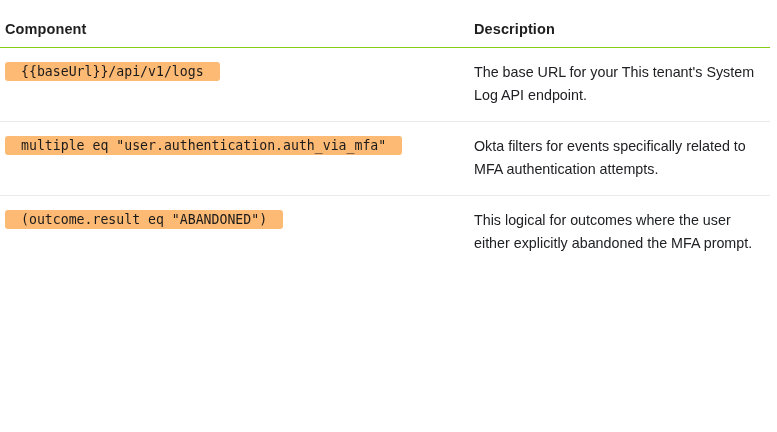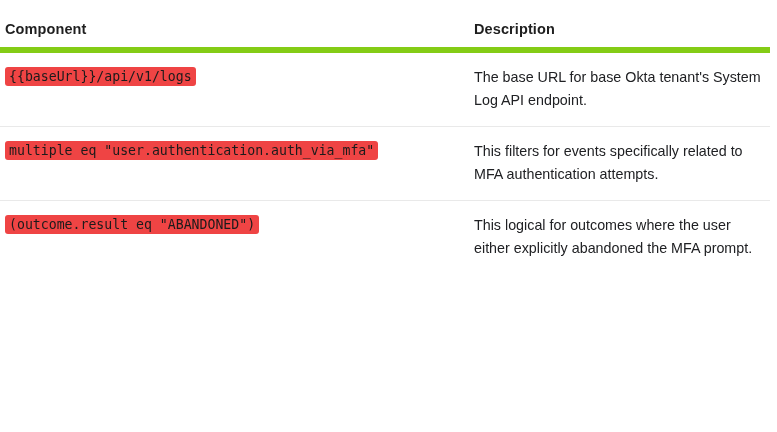--- a/index.html
+++ b/index.html
@@ -29,21 +29,21 @@
 
   .doc-table thead th {
     text-align: left;
     vertical-align: bottom;
     font-family: "Liberation Sans", sans-serif;
     font-size: 14.5px;
     font-weight: bold;
     color: #1f1f1f;
     letter-spacing: 0.1px;
     padding: 21px 0 10px 0;
-    border-bottom: 6px solid #84cc16;
+    border-bottom: 1px solid #84cc16;
   }
 
   .doc-table thead th.th-component { padding-left: 5px; }
   .doc-table thead th.th-description { padding-left: 37px; }
 
   .doc-table tbody td {
     vertical-align: top;
     border-bottom: 1px solid #e9e9e9;
     padding: 0;
   }
@@ -57,23 +57,23 @@
   }
   .cell-description {
     padding: 13px 6px 15px 37px;
   }
 
   code.code-chip {
     font-family: "DejaVu Sans Mono", "Liberation Mono", monospace;
     font-size: 13.2px;
     line-height: 21.5px;
     color: #1b1b1b;
-    background: #ef4444;
+    background: #fdba74;
     border-radius: 3px;
-    padding: 2px 4px;
+    padding: 2px 16px;
     box-decoration-break: clone;
     -webkit-box-decoration-break: clone;
     white-space: normal;
     word-break: break-word;
   }
 
   .desc-text {
     font-family: "Liberation Sans", sans-serif;
     font-size: 14.3px;
     line-height: 22.5px;
@@ -97,35 +97,35 @@
   <tbody>
 
     <tr>
       <td>
         <div class="cell-component">
           <code class="code-chip">{{baseUrl}}/api/v1/logs</code>
         </div>
       </td>
       <td>
         <div class="cell-description">
-          <span class="desc-text">The base URL for base Okta tenant's System Log API endpoint.</span>
+          <span class="desc-text">The base URL for your This tenant's System Log API endpoint.</span>
         </div>
       </td>
     </tr>
 
 
     <tr>
       <td>
         <div class="cell-component">
           <code class="code-chip">multiple eq "user.authentication.auth_via_mfa"</code>
         </div>
       </td>
       <td>
         <div class="cell-description">
-          <span class="desc-text">This filters for events specifically related to MFA authentication attempts.</span>
+          <span class="desc-text">Okta filters for events specifically related to MFA authentication attempts.</span>
         </div>
       </td>
     </tr>
 
 
     <tr>
       <td>
         <div class="cell-component">
           <code class="code-chip">(outcome.result eq "ABANDONED")</code>
         </div>

